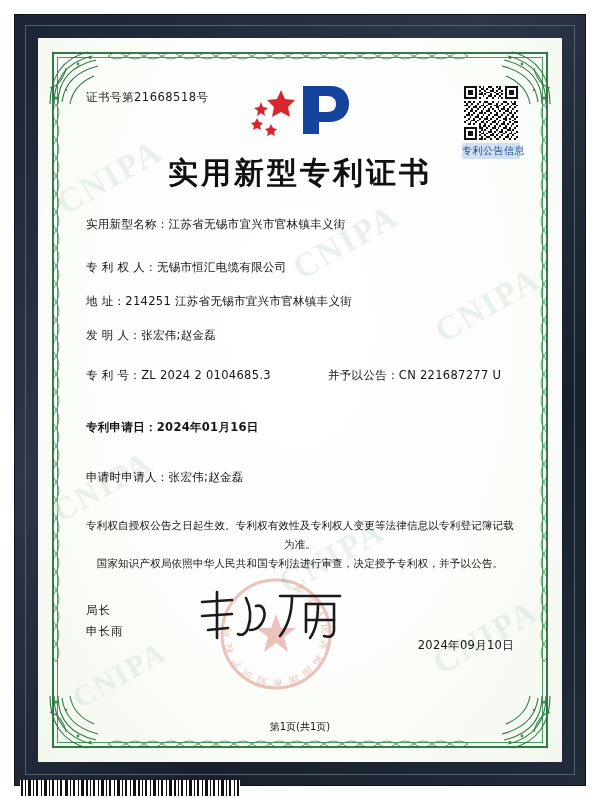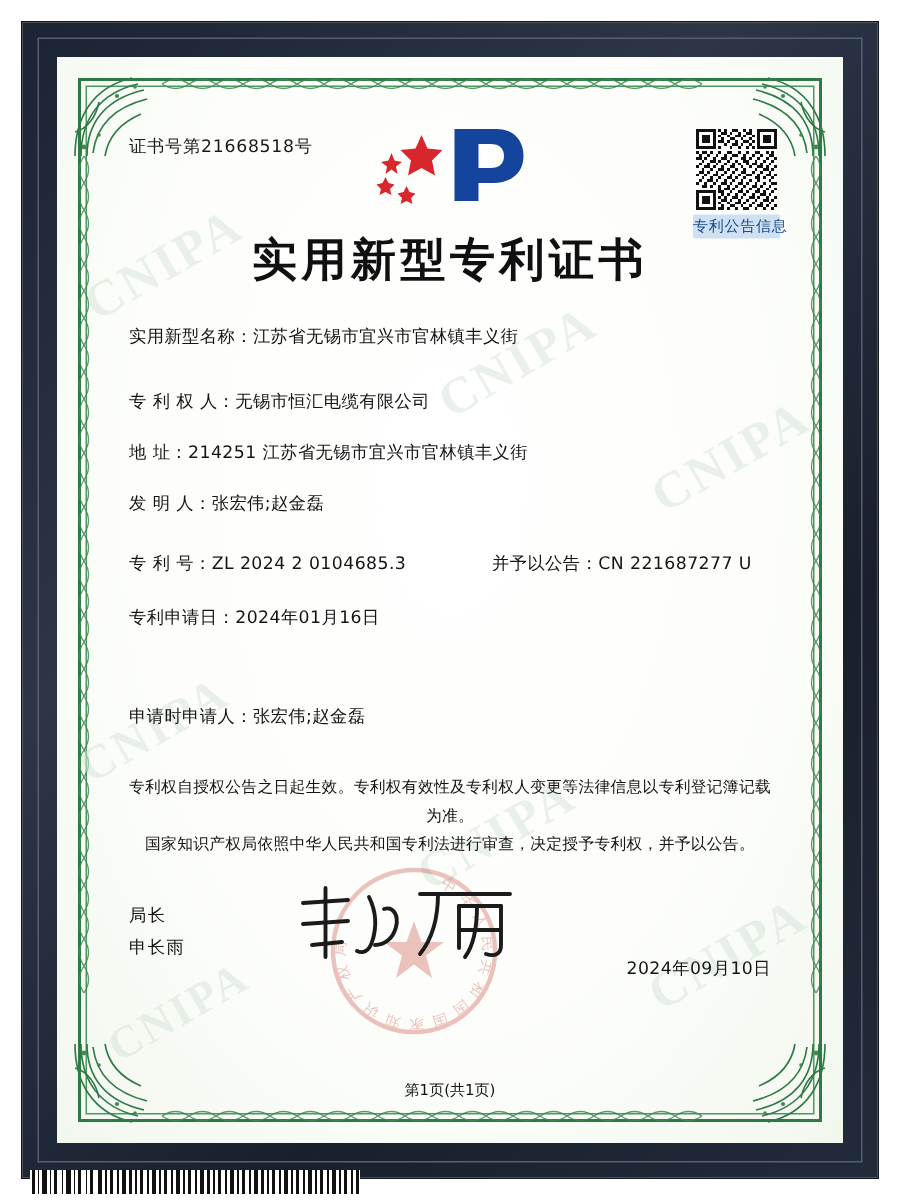--- a/index.html
+++ b/index.html
@@ -189,21 +189,21 @@
     display: inline-block;
     color: #141414;
   }
 
   .row-name      { left: 48px; top: 179px; }
   .row-owner     { left: 48px; top: 222px; }
   .row-addr      { left: 48px; top: 256px; }
   .row-inventor  { left: 48px; top: 290px; }
   .row-patentno  { left: 48px; top: 330px; }
   .row-pubno     { left: 290px; top: 330px; }
-  .row-appdate   { left: 48px; top: 366px; }
+  .row-appdate   { left: 48px; top: 382px; font-weight: bold; }
   .row-pubdate   { left: 290px; top: 364px; }
   .row-applicant { left: 48px; top: 398px; }
   .row-appinv    { left: 48px; top: 432px; }
 
   .paragraph {
     position: absolute;
     left: 46px;
     right: 46px;
     top: 478px;
     font-size: 10.5px;

